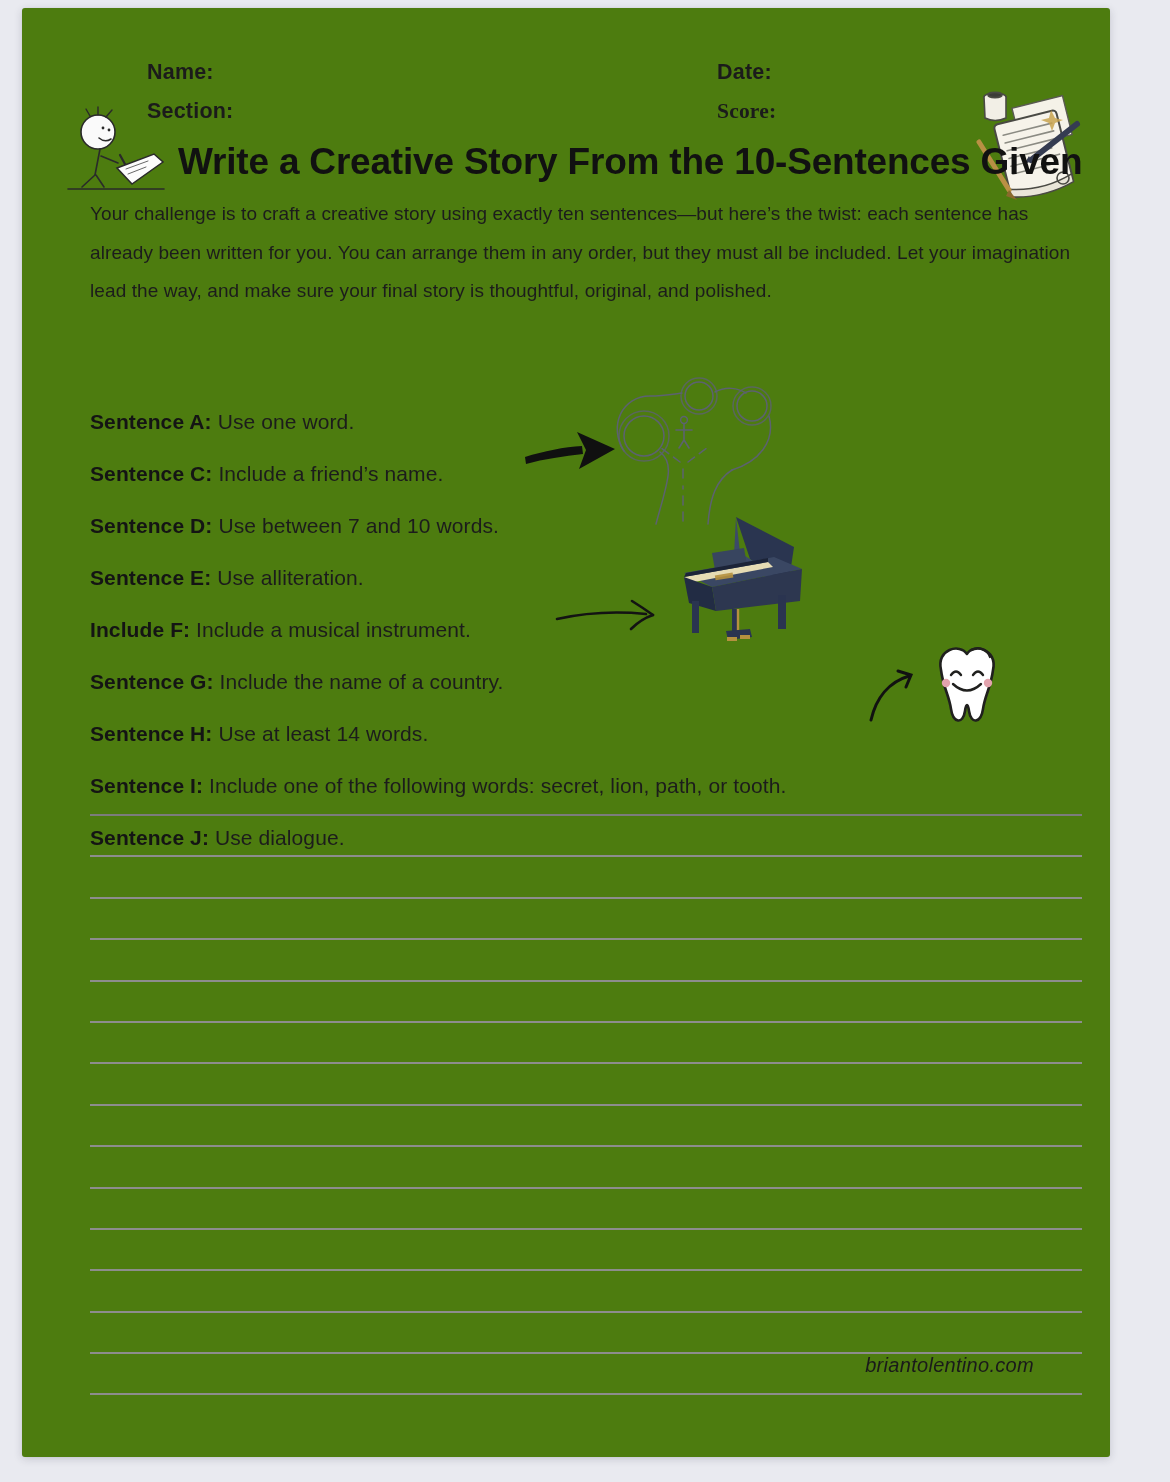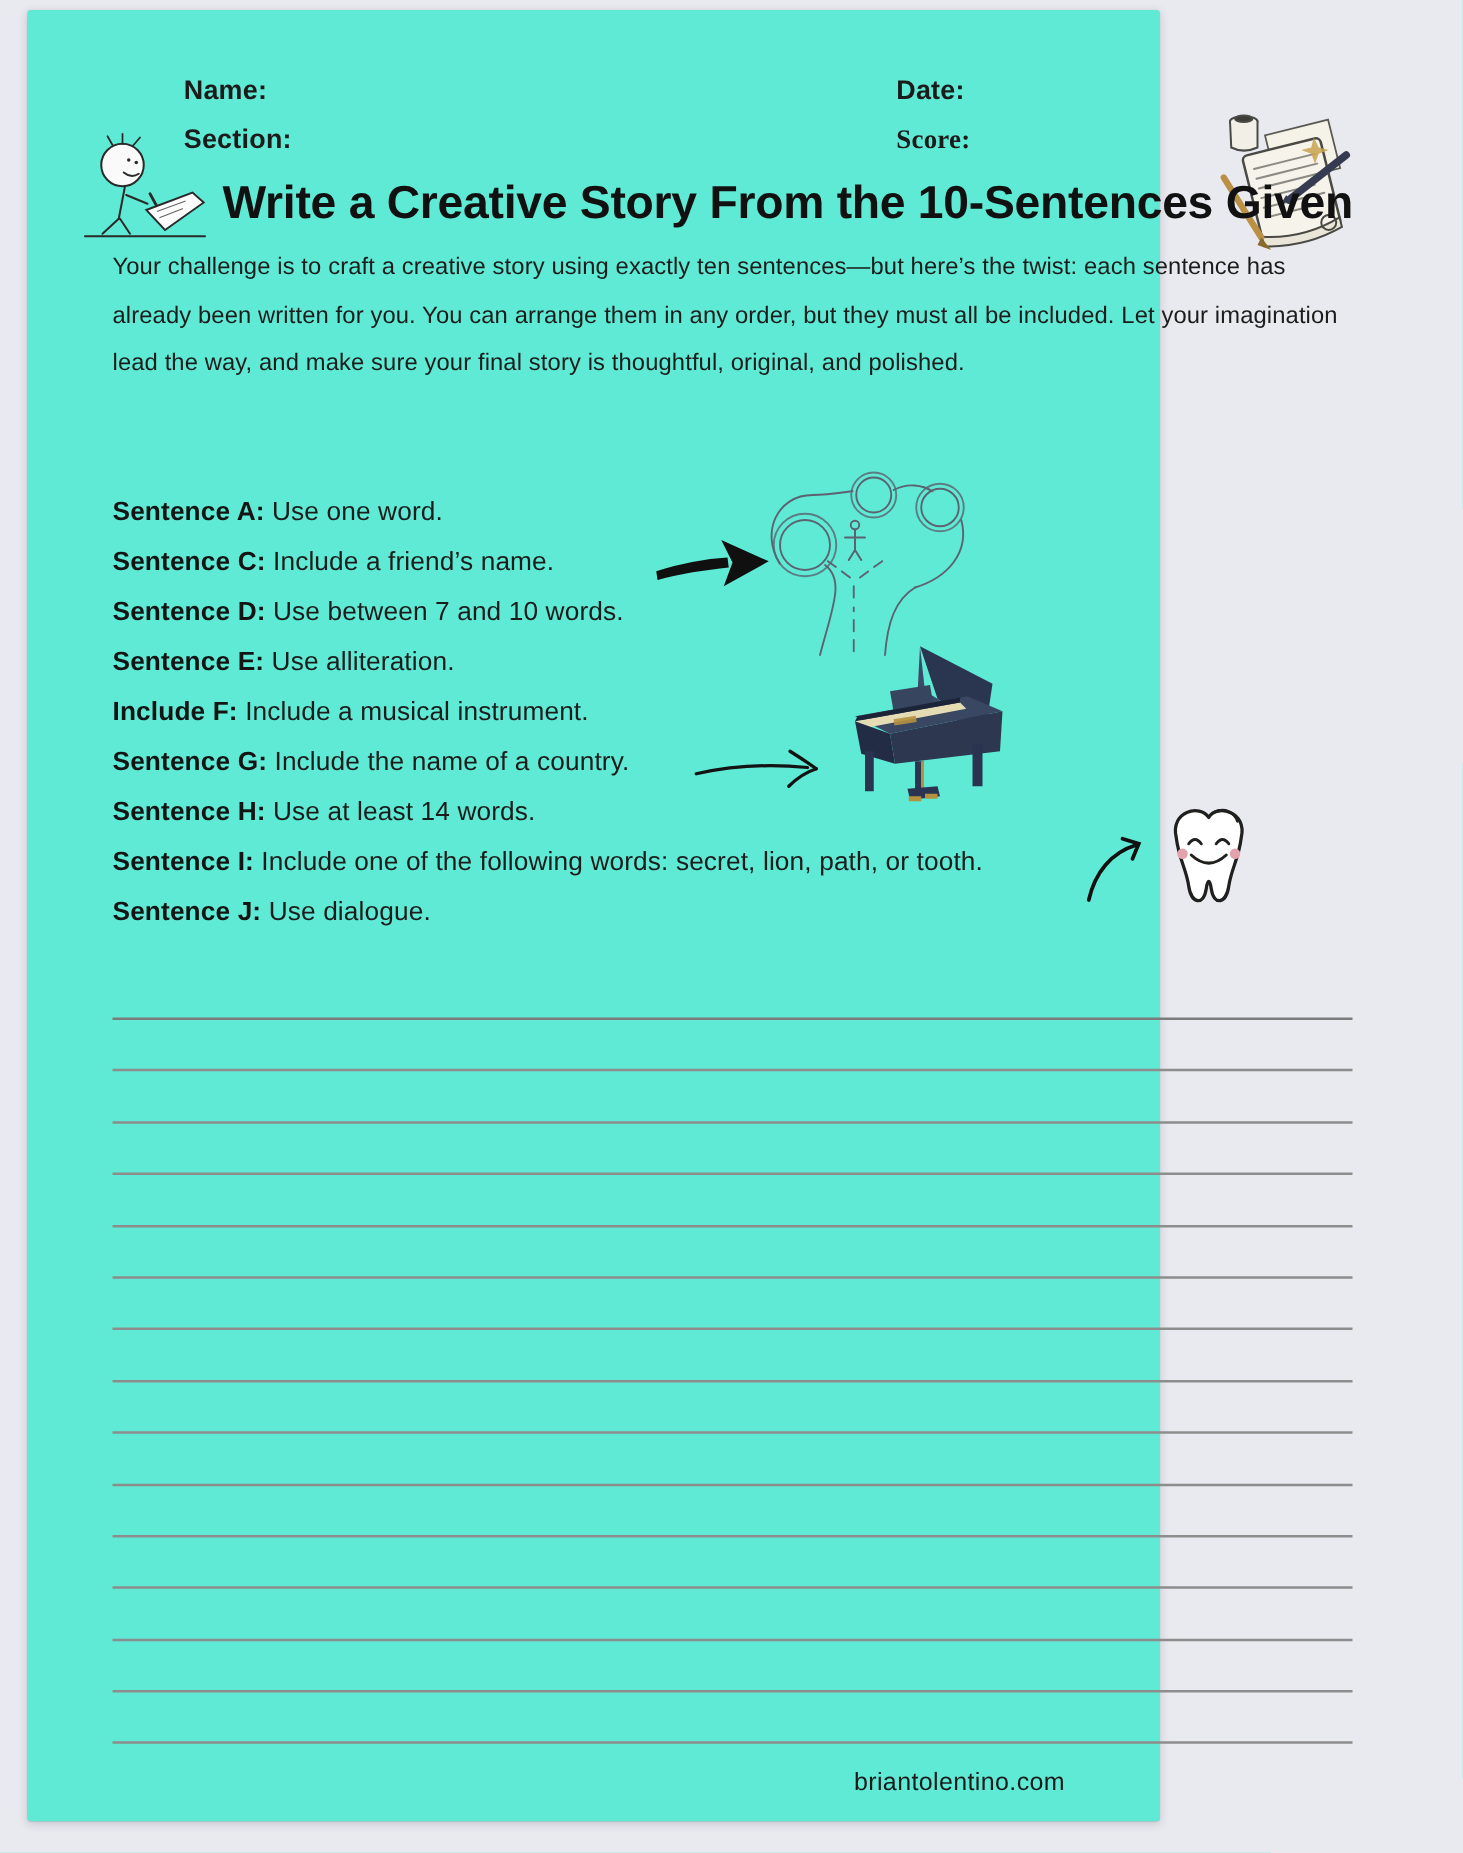--- a/index.html
+++ b/index.html
@@ -6,22 +6,22 @@
   html, body {
     width: 1170px; height: 1482px;
     background: #e9eaf0;
     font-family: "Liberation Sans", sans-serif;
     color: #1e1e1e;
     overflow: hidden;
   }
   .paper {
     position: absolute;
     left: 22px; top: 8px;
-    width: 906px; height: 1449px;
-    background: #5eead4;
+    width: 1088px; height: 1449px;
+    background: #4d7c0f;
     border-radius: 3px;
     box-shadow: 0 2px 8px rgba(40,40,60,.18), 0 0 1px rgba(0,0,0,.12);
   }
   .abs { position: absolute; }
   .field-label {
     font-size: 21.5px;
     font-weight: 600;
     letter-spacing: .2px;
     color: #1b1b1b;
     white-space: nowrap;
@@ -40,20 +40,21 @@
     color: #1c1c1c;
     letter-spacing: .1px;
   }
   .sentence-list { width: 900px; }
   .sentence-item {
     font-size: 21px;
     line-height: 40px;
     color: #1c1c1c;
     white-space: nowrap;
     letter-spacing: .1px;
+    margin-top: 12px;
   }
   .sentence-item b { font-weight: 700; color: #141414; }
   .writing-lines { width: 992px; }
   .wline {
     height: 0;
     border-top: 2px solid #8d8d8d;
     margin-bottom: 39.4px;
   }
   .wline:first-child { border-top-color: #7c7c7c; }
   .footer-site {
@@ -225,15 +226,15 @@
       <div class="wline"></div>
       <div class="wline"></div>
       <div class="wline"></div>
       <div class="wline"></div>
       <div class="wline"></div>
       <div class="wline"></div>
       <div class="wline"></div>
       <div class="wline"></div>
     </div>
 
-  <div class="abs footer-site" style="right:76px; top:1407px;">briantolentino.com</div>
+  <div class="abs footer-site" style="right:76px; top:1346px;font-style:italic;">briantolentino.com</div>
 
 </div>
 
 </body></html>

